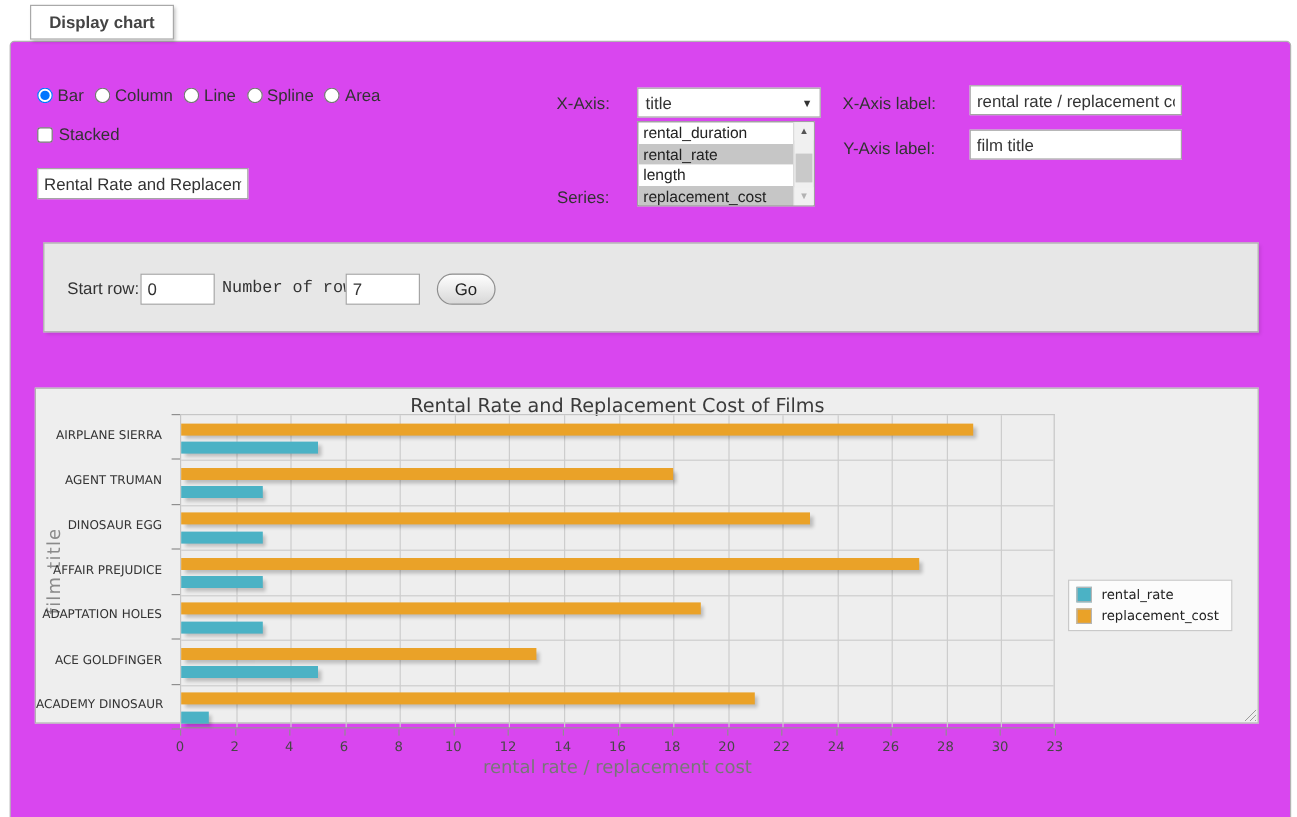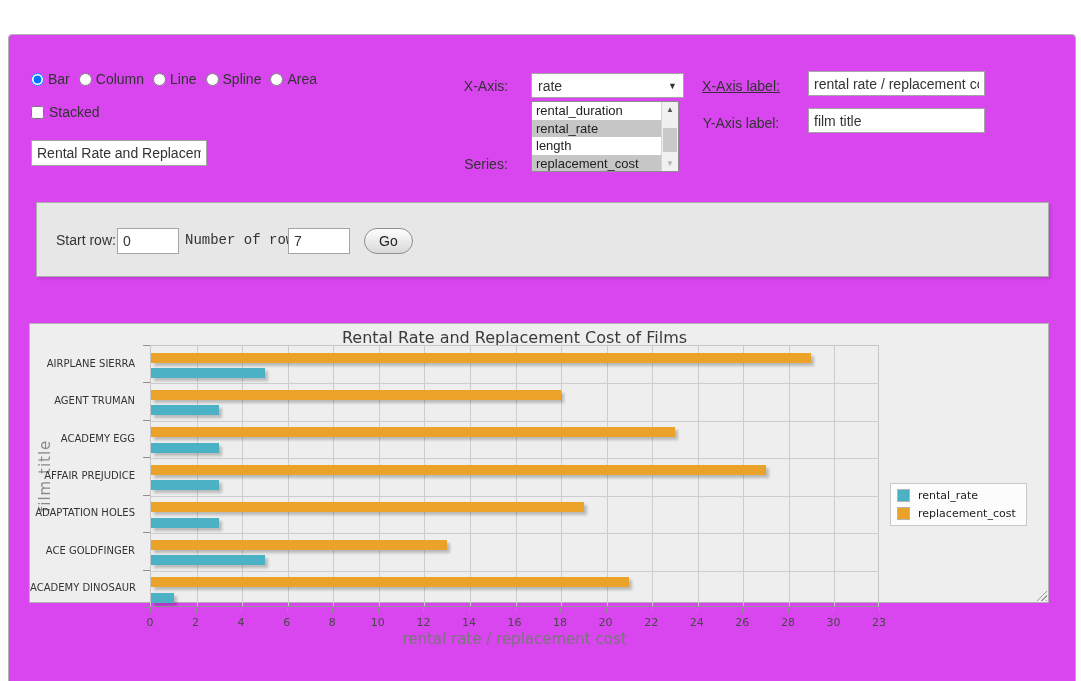--- a/index.html
+++ b/index.html
@@ -35,21 +35,21 @@
              display:flex; }
   .opts { flex:1; overflow:hidden; }
   .opt { font-size:13px; color:#222; line-height:17.5px; padding-left:4px; white-space:nowrap; }
   .opt.sel { background:#c6c6c6; }
   .sbar { width:17px; background:#f0f0f0; border-left:1px solid #d5d5d5; position:relative; }
   .sb-btn { height:15px; display:flex; align-items:center; justify-content:center; font-size:8px;
             color:#555; background:#f1f1f1; }
   .sb-btn.dn { position:absolute; bottom:0; left:0; right:0; color:#b3b3b3; }
   .sb-thumb { position:absolute; top:26px; left:1px; right:1px; height:24px; background:#c9c9c9; }
 
-  .xfield-lbl { left:672px; top:43px; width:120px;text-decoration:underline; }
+  .xfield-lbl { left:672px; top:43px; width:120px; }
   .xfield-input { left:799px; top:36px; width:177px; height:25px; }
   .yfield-lbl { left:672px; top:80px; width:120px; }
   .yfield-input { left:799px; top:73px; width:177px; height:25px; }
 
   
   .pager { position:absolute; left:27px; top:167px; width:1013px; height:75px;
            background:#e7e7e7; border:1px solid #ababab; box-shadow:2px 2px 3px rgba(0,0,0,0.12); }
   .pager .ctl { font-size:14px; }
   .startrow-lbl { left:19px; top:29px; }
   .startrow-input { left:80px; top:25px; width:62px; height:26px; }
@@ -86,41 +86,42 @@
   .swatch { width:13px; height:13px; border:1px solid #b5b5b5; }
   .legend .ltext { font-size:11px; color:#222; white-space:nowrap; }
   .grip { position:absolute; right:1px; bottom:1px; width:13px; height:13px;
           background:repeating-linear-gradient(135deg, transparent 0 2px, #9a9a9a 2px 3px);
           clip-path:polygon(100% 0, 100% 100%, 0 100%); cursor:se-resize; }
 </style>
 </head>
 <body>
 
 <div class="page">
+  <div class="legendbox">Display chart</div>
 
   <div class="fieldset">
 
     <div class="ctl radio-row">
         <label><input type="radio" name="charttype" checked="" style="">Bar</label>
         <label><input type="radio" name="charttype" style="">Column</label>
         <label><input type="radio" name="charttype" style="">Line</label>
         <label><input type="radio" name="charttype" style="">Spline</label>
         <label><input type="radio" name="charttype" style="">Area</label>
       </div>
 
     <div class="ctl chk-row">
       <input type="checkbox" id="stacked" style="">
       <label for="stacked">Stacked</label>
     </div>
 
     <input type="text" class="ctl title-input" value="Rental Rate and Replacemer" style="">
 
     <div class="ctl lbl-right xaxis-lbl">X-Axis:</div>
     <div class="ctl fselect">
-      <span>rate</span>
+      <span>title</span>
       <span class="arrow">▼</span>
     </div>
 
     <div class="ctl lbl-right series-lbl">Series:</div>
     <div class="ctl listbox">
       <div class="opts">
           <div class="opt">rental_duration</div>
           <div class="opt sel">rental_rate</div>
           <div class="opt">length</div>
           <div class="opt sel">replacement_cost</div>
@@ -194,21 +195,21 @@
             <div class="ltext">rental_rate</div>
           </div>
           <div class="lrow">
             <div class="swatch" style="background: rgb(234, 162, 40);"></div>
             <div class="ltext">replacement_cost</div>
           </div>
         </div>
       <div class="grip"></div>
     <div class="cat" style="top: 33.7px;">AIRPLANE SIERRA</div>
         <div class="cat" style="top: 71.1px;">AGENT TRUMAN</div>
-        <div class="cat" style="top: 108.6px;">ACADEMY EGG</div>
+        <div class="cat" style="top: 108.6px;">DINOSAUR EGG</div>
         <div class="cat" style="top: 146px;">AFFAIR PREJUDICE</div>
         <div class="cat" style="top: 183.4px;">ADAPTATION HOLES</div>
         <div class="cat" style="top: 220.9px;">ACE GOLDFINGER</div>
         <div class="cat" style="top: 258.3px;">ACADEMY DINOSAUR</div>
         <div class="ytick" style="left: 113px; top: 21px;"></div>
         <div class="ytick" style="left: 113px; top: 58.4px;"></div>
         <div class="ytick" style="left: 113px; top: 95.9px;"></div>
         <div class="ytick" style="left: 113px; top: 133.3px;"></div>
         <div class="ytick" style="left: 113px; top: 170.7px;"></div>
         <div class="ytick" style="left: 113px; top: 208.1px;"></div>

